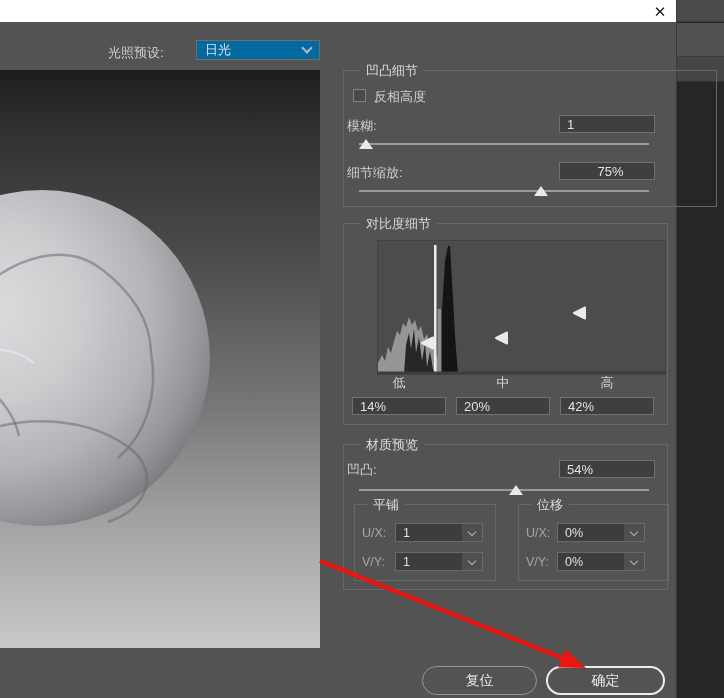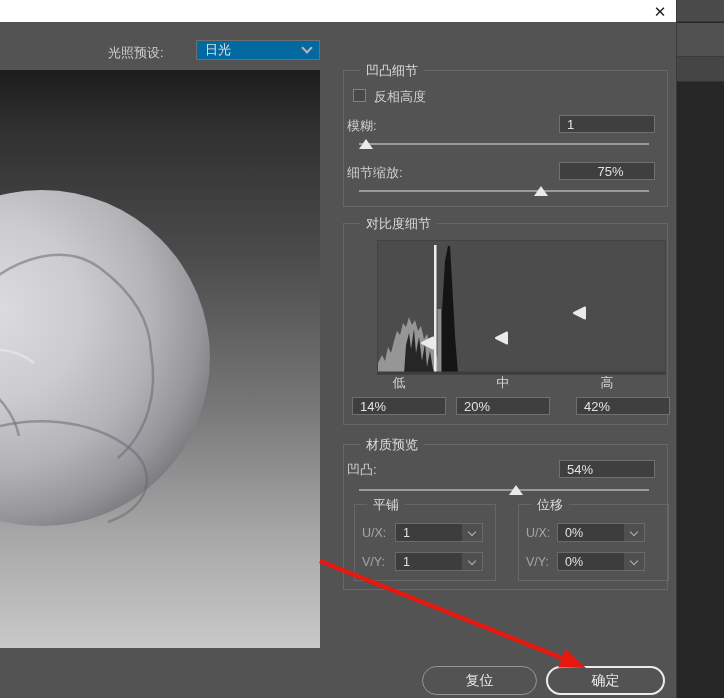--- a/index.html
+++ b/index.html
@@ -108,21 +108,21 @@
         <path d="M -30,230 C 15,182 68,174 100,198"></path>
         <path d="M 100,198 C 132,222 150,250 151,282"></path>
         <path d="M 151,282 C 158,322 148,362 118,388"></path>
         <path d="M -20,362 C 30,344 92,348 132,380 C 158,402 150,438 108,452"></path>
         <path d="M -24,310 C -4,322 14,342 19,366"></path>
       </g>
       <path d="M -30,283 C -4,276 18,280 34,293" fill="none" stroke="rgba(228,228,233,0.85)" stroke-width="2.5"></path>
     </svg>
   </div>
 
-  <div class="group" style="left:343px;top:70px;width:325px;height:137px;">
+  <div class="group" style="left:343px;top:70px;width:374px;height:137px;">
     <span class="gtitle">凹凸细节</span>
     <div class="checkbox" style="left:9px;top:18px;"></div>
     <span class="lbl" style="left:30px;top:17px;text-align:center;">反相高度</span>
 
     <span class="lbl" style="left:3px;top:46px;">模糊:</span>
     <input class="field" style="left: 215px; top: 44px; width: 96px; height: 18px;" readonly="" value="1">
     <div class="slider" style="left:15px;top:68px;width:290px;">
       <div class="track"></div>
       <div class="thumb" style="left:0px;"></div>
     </div>
@@ -153,21 +153,21 @@
         </g>
       </svg>
     </div>
 
     <span class="hist-lbl" style="left:8px;">低</span>
     <span class="hist-lbl" style="left:112px;">中</span>
     <span class="hist-lbl" style="left:216px;">高</span>
 
     <input class="field" style="left: 8px; top: 173px; width: 94px; height: 18px;" readonly="" value="14%">
     <input class="field" style="left: 112px; top: 173px; width: 94px; height: 18px;" readonly="" value="20%">
-    <input class="field" style="left: 232px; top: 173px; width: 94px; height: 18px;" readonly="" value="42%">
+    <input class="field" style="left: 216px; top: 173px; width: 94px; height: 18px;" readonly="" value="42%">
   </div>
 
   <div class="group" style="left:343px;top:444px;width:325px;height:146px;">
     <span class="gtitle">材质预览</span>
 
     <span class="lbl" style="left:3px;top:16px;">凹凸:</span>
     <input class="field" style="left: 215px; top: 15px; width: 96px; height: 18px;" readonly="" value="54%">
     <div class="slider" style="left:15px;top:40px;width:290px;">
       <div class="track"></div>
       <div class="thumb" style="left:150px;"></div>

